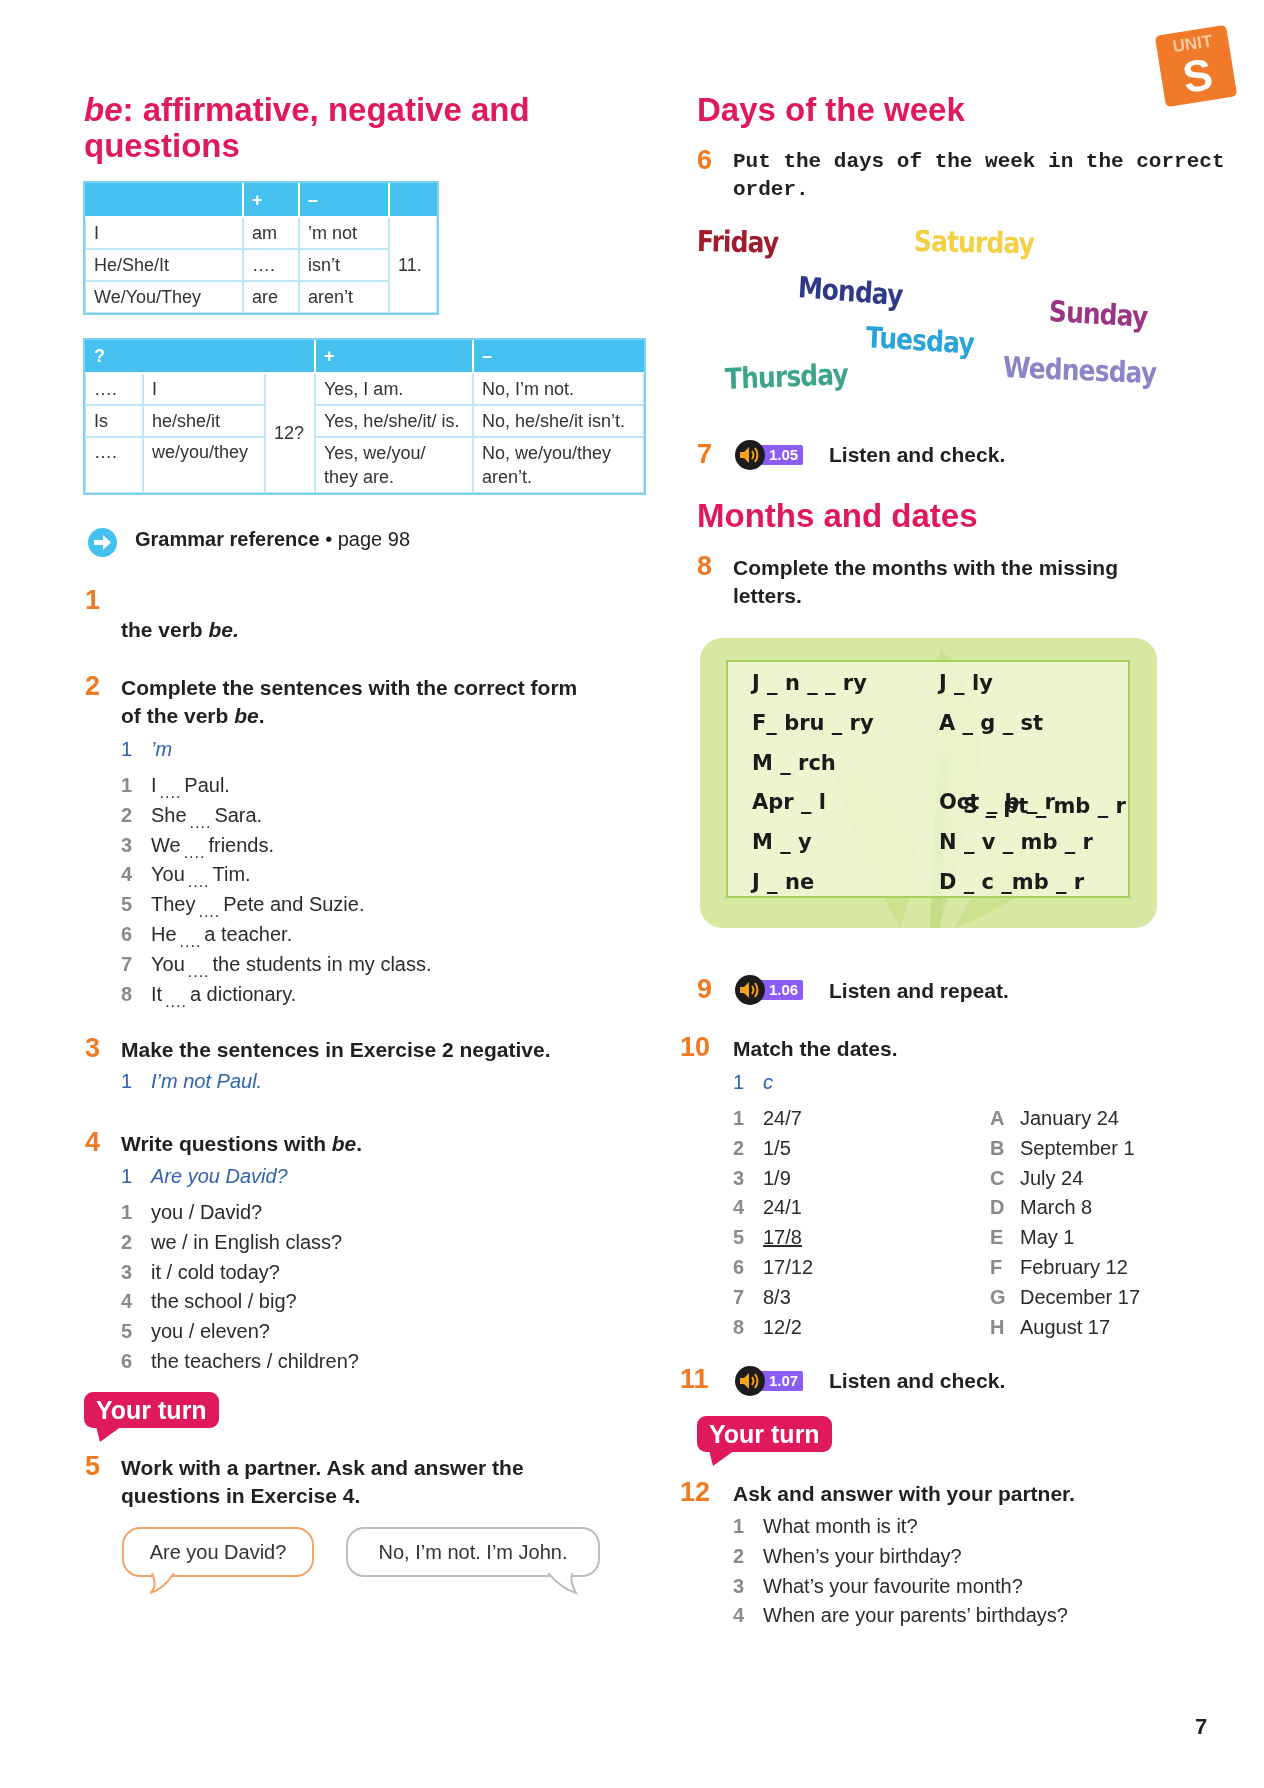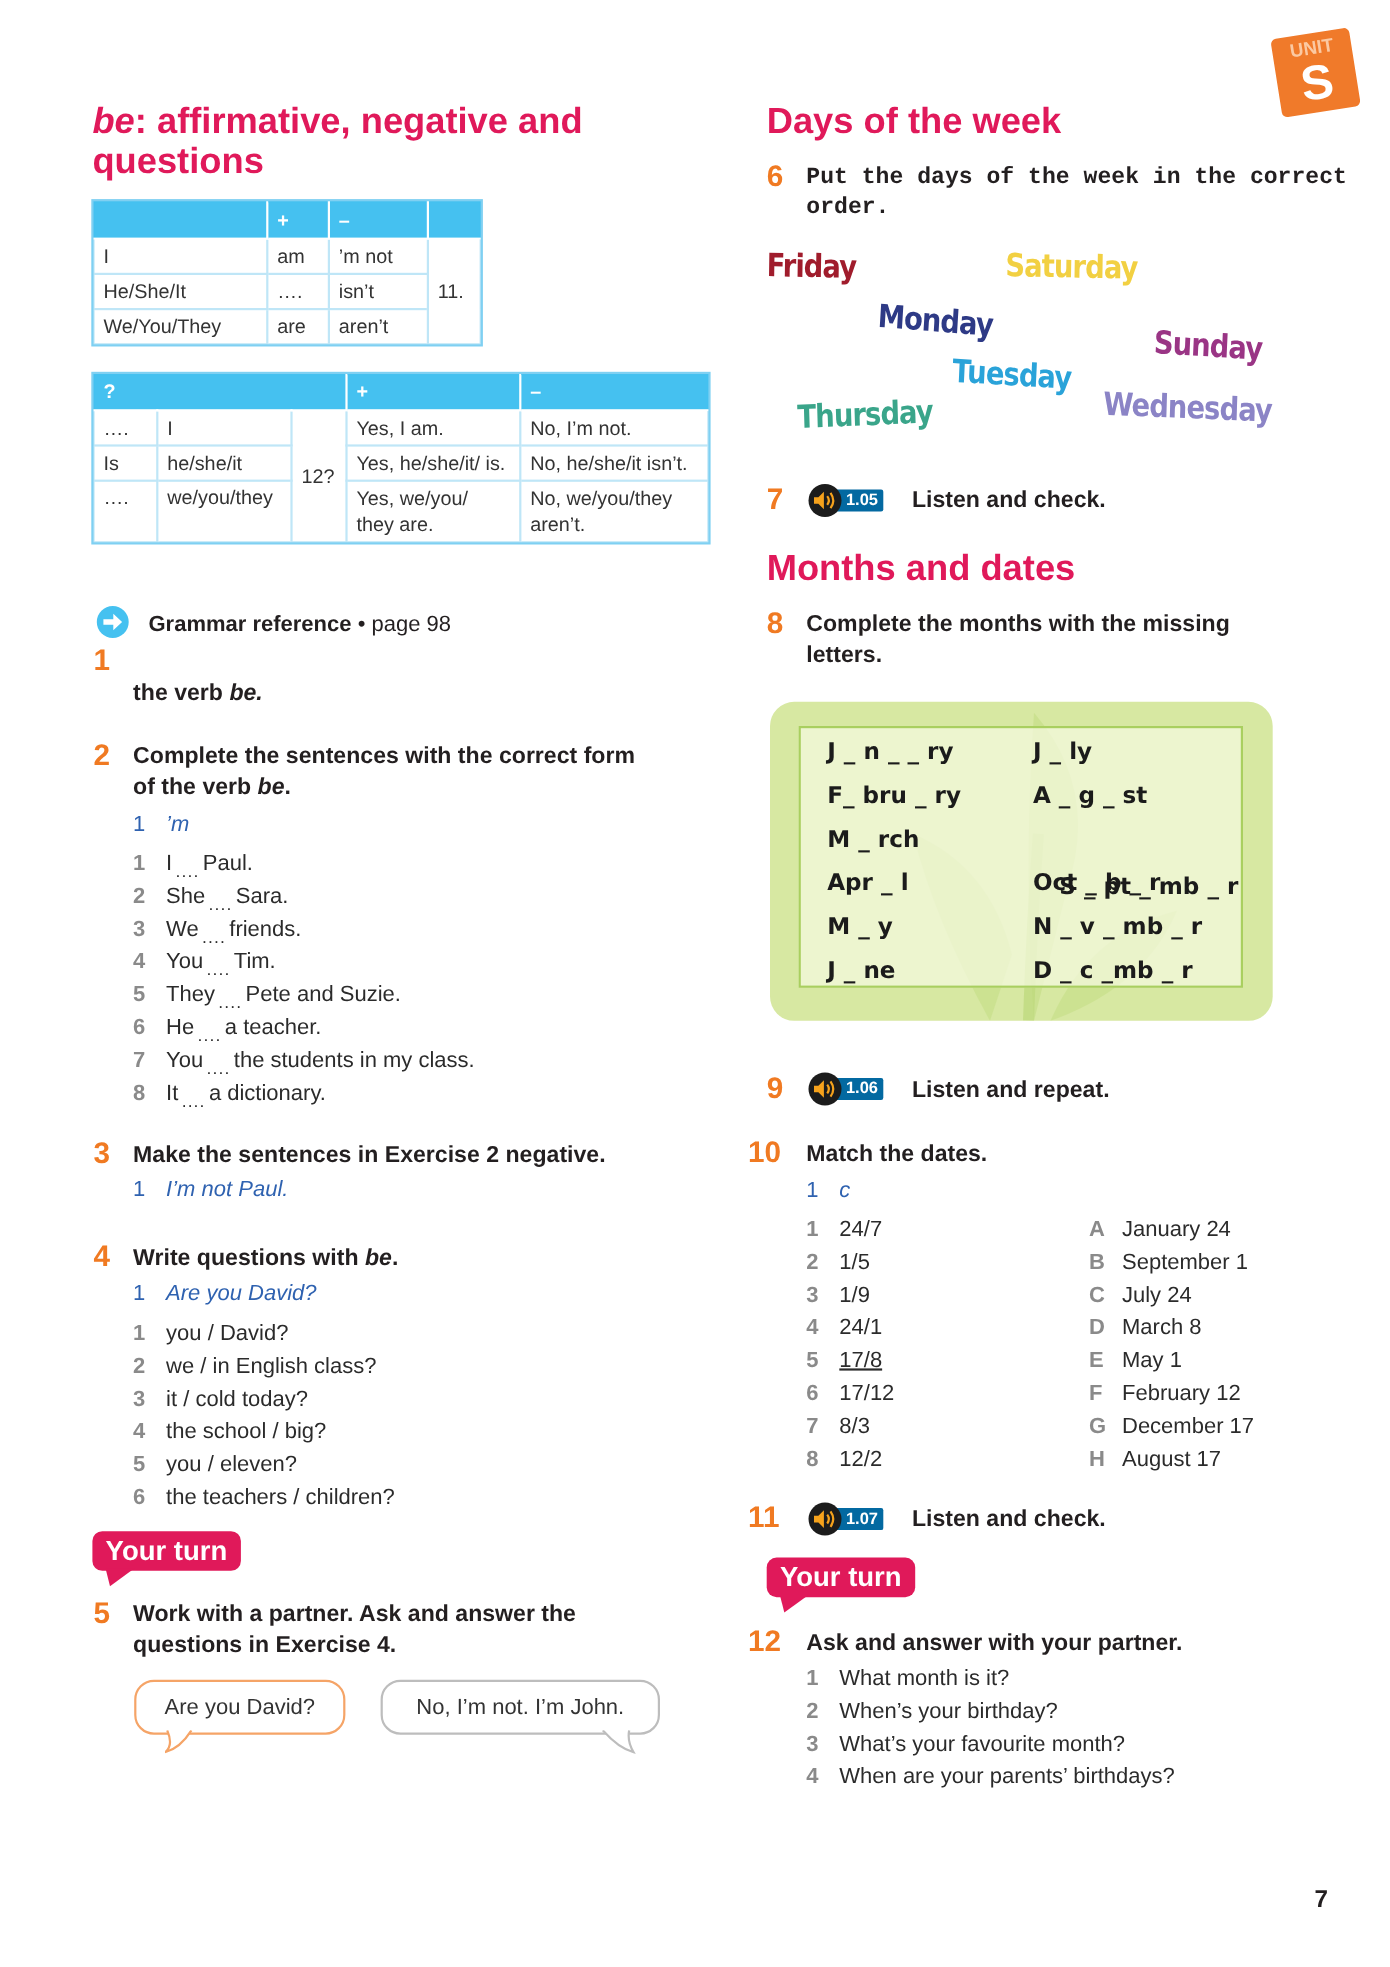--- a/index.html
+++ b/index.html
@@ -21,21 +21,21 @@
   table.g { position:absolute; border-collapse:collapse; font-size:18px; color:#333; }
   table.g td { border:2px solid #bfe6f7; padding:0 8px; vertical-align:middle; }
   table.g tr.hd td { background:#45c1f0; color:#ffffff; font-weight:700; border-color:#ffffff; border-top-color:#45c1f0; }
   table.g tr.hd td:first-child { border-left-color:#45c1f0; }
   table.g tr.hd td:last-child { border-right-color:#45c1f0; }
   table.g { outline:2px solid #7fd0f2; outline-offset:-1px; }
 
   .audio { position:absolute; display:flex; align-items:center; }
   .spk { width:30px; height:30px; border-radius:50%; background:#1c1c1c; position:relative; z-index:2; }
   .spk svg { position:absolute; left:4px; top:5px; }
-  .trk { background:#0369a1; color:#fff; font-weight:700; font-size:15px; height:20px; line-height:20px;
+  .trk { background:#8b5cf6; color:#fff; font-weight:700; font-size:15px; height:20px; line-height:20px;
          padding:0 5px 0 16px; margin-left:-12px; border-radius:2px; }
 
   .yourturn { position:absolute; background:#e0195a; color:#fff; font-weight:700; font-size:25px;
               line-height:36px; padding:0 12px; border-radius:9px; }
   .yourturn .tail { position:absolute; left:12px; bottom:-14px; width:0; height:0;
               border-left:4px solid transparent; border-right:22px solid transparent; border-top:16px solid #e0195a; }
 
   .bubble { position:absolute; height:46px; border-radius:18px; background:#fff; font-size:20px; line-height:46px; text-align:center; color:#333; }
   .bubble.or { border:2px solid #f5a467; }
   .bubble.gr { border:2px solid #bdbdbd; }
@@ -45,21 +45,21 @@
 
   .greenbox { position:absolute; left:700px; top:638px; width:457px; height:290px; border-radius:22px; background:#d7e8a2; overflow:hidden; }
   .greenbox .inner { position:absolute; left:26px; top:22px; width:400px; height:234px; border:2px solid #a9cf5f; background:rgba(245,250,225,0.72); }
   .month { position:absolute; font-family:"DejaVu Sans", sans-serif; font-weight:700; font-size:21px; color:#1b1b1b; white-space:pre; }
 
   .badge { position:absolute; left:1160px; top:30px; width:72px; height:72px; background:#f07a2a; border-radius:5px; transform:rotate(-9deg); text-align:center; color:#fff; }
   .badge .u { font-size:17px; font-weight:700; color:#fbc9a2; line-height:20px; margin-top:4px; }
   .badge .s { font-size:44px; font-weight:700; line-height:44px; }
 
   .pagenum { position:absolute; left:1195px; top:1714px; font-weight:700; font-size:22px; }
-  .gref { position:absolute; left:88px; top:551px; display:flex; align-items:flex-end; }
+  .gref { position:absolute; left:88px; top:528px; display:flex; align-items:flex-start; }
   .gref .circ { width:29px; height:29px; border-radius:50%; background:#45c1f0; position:relative; }
   .gref .txt { margin-left:18px; font-size:20px; }
   .gref .txt b { font-weight:700; }
 </style>
 </head>
 <body>
 
 <div class="badge">
   <div class="u">UNIT</div>
   <div class="s">S</div>

